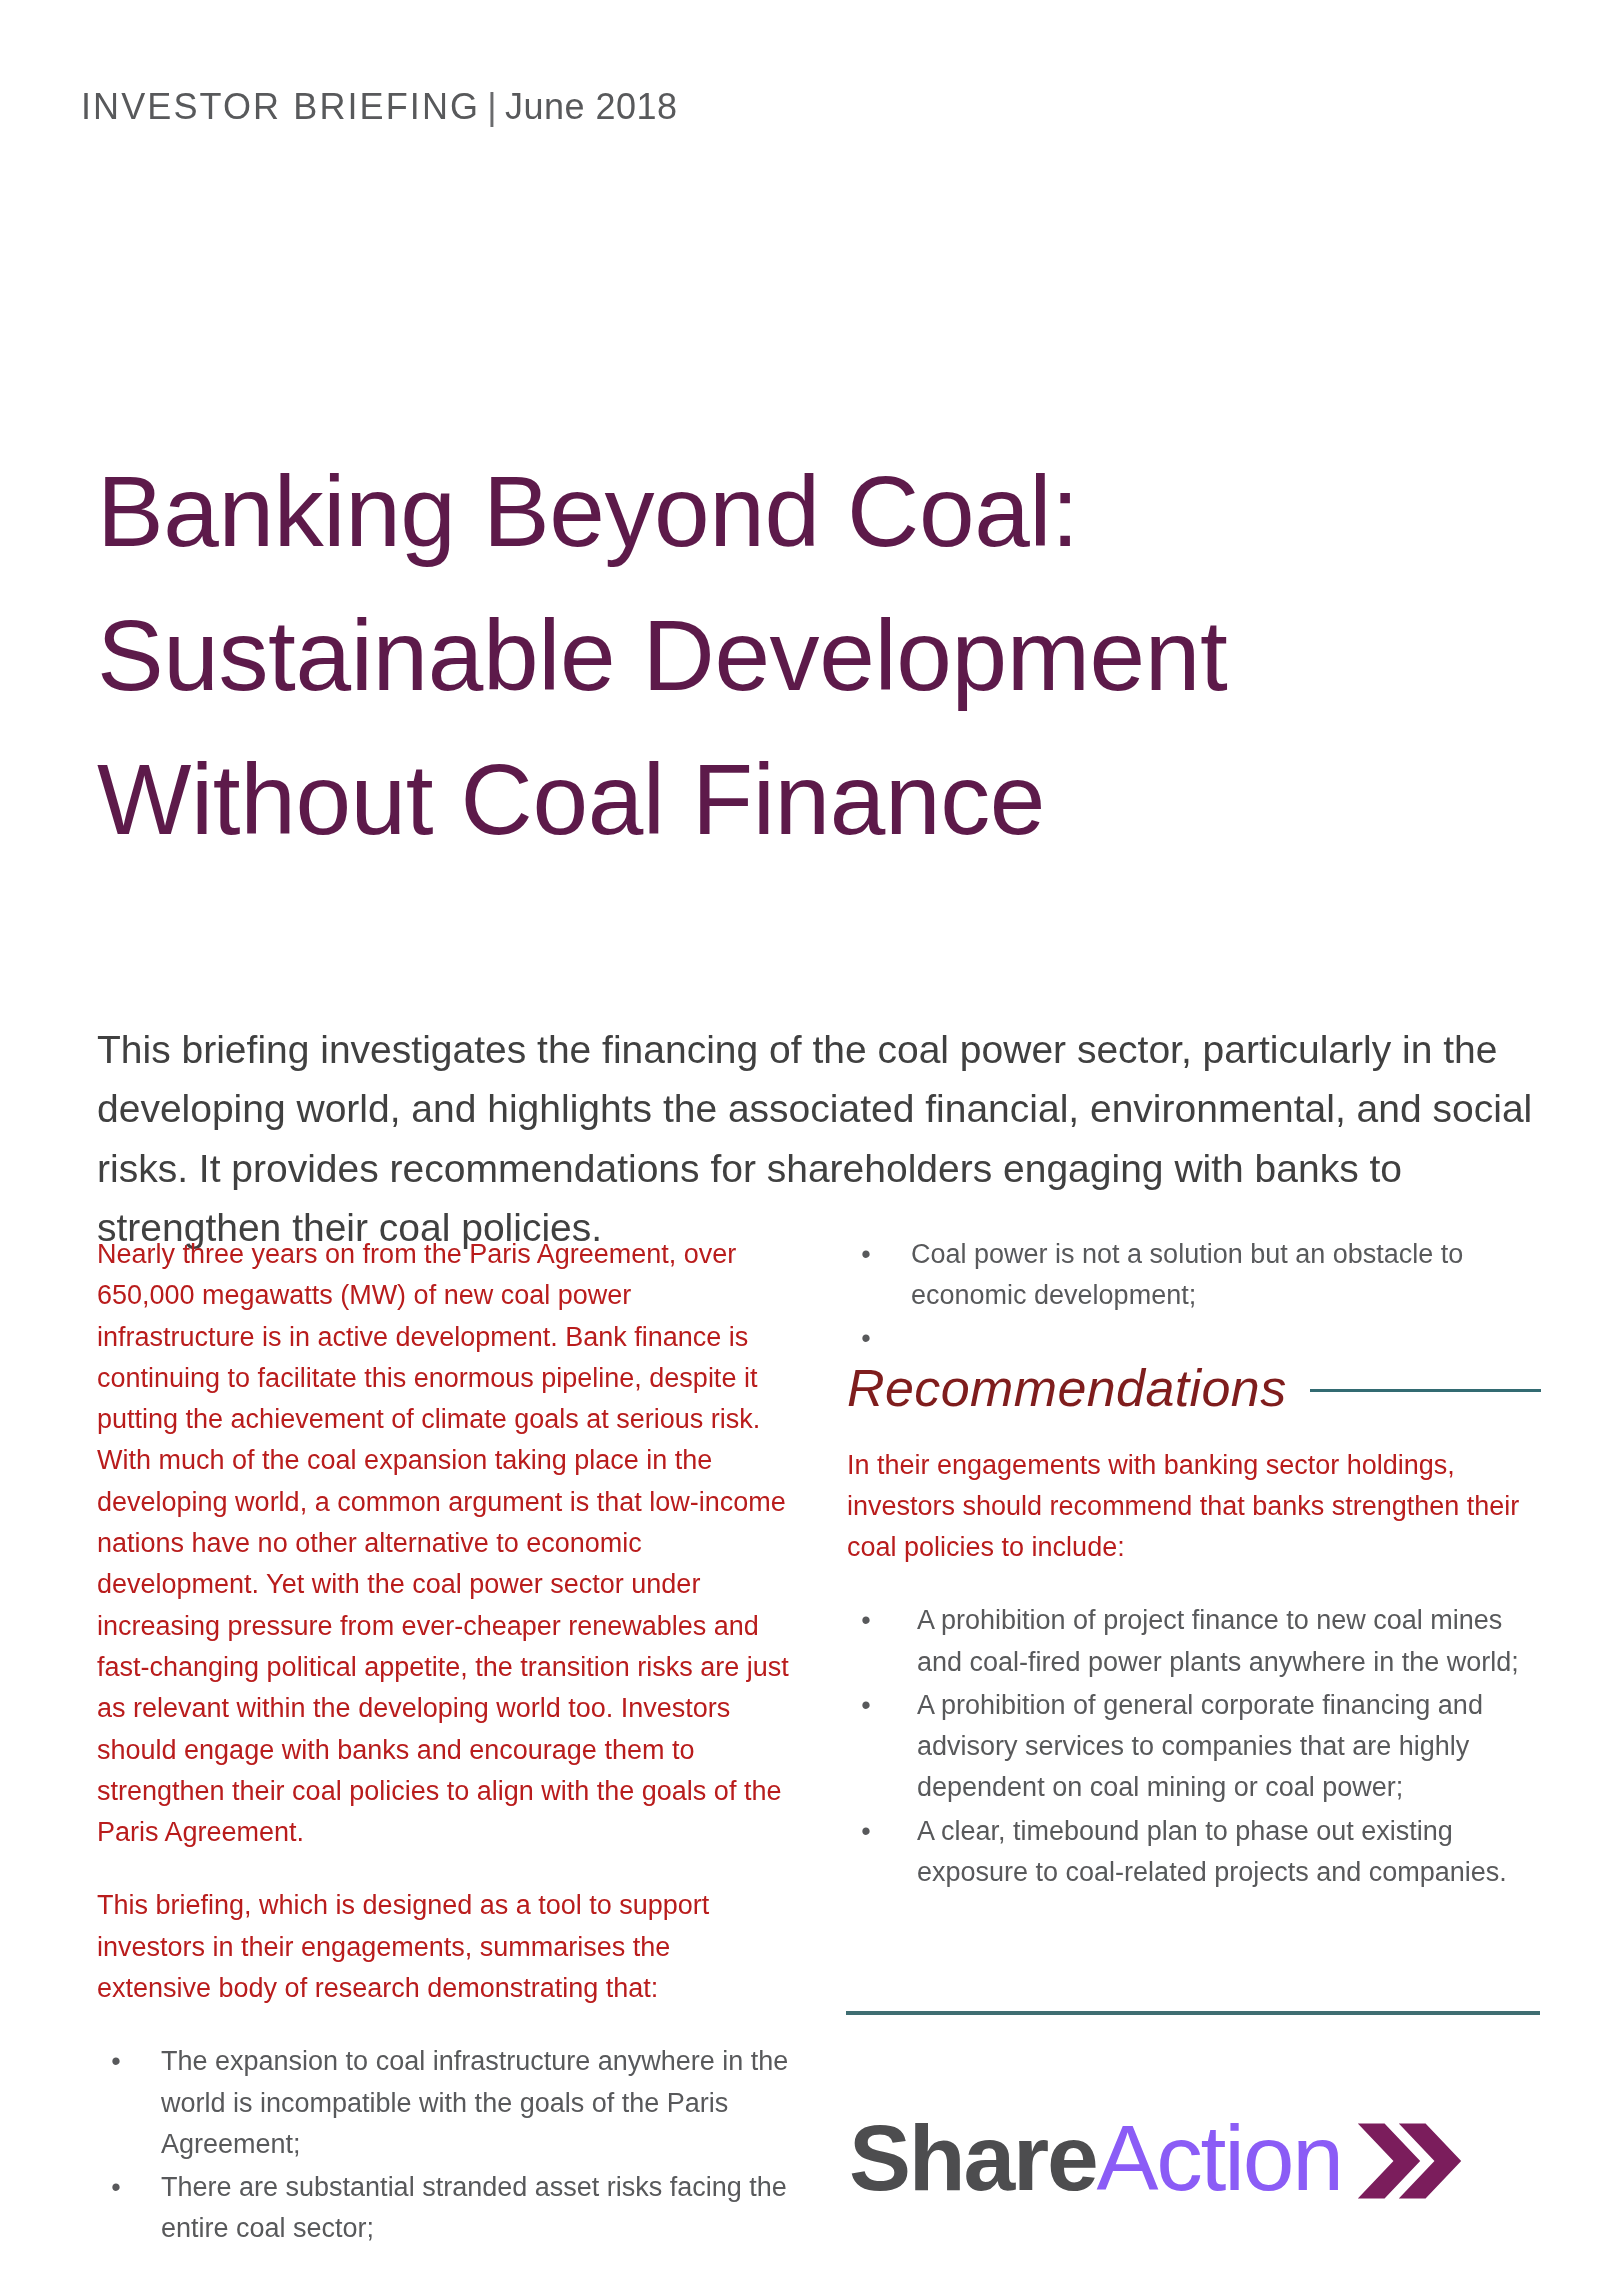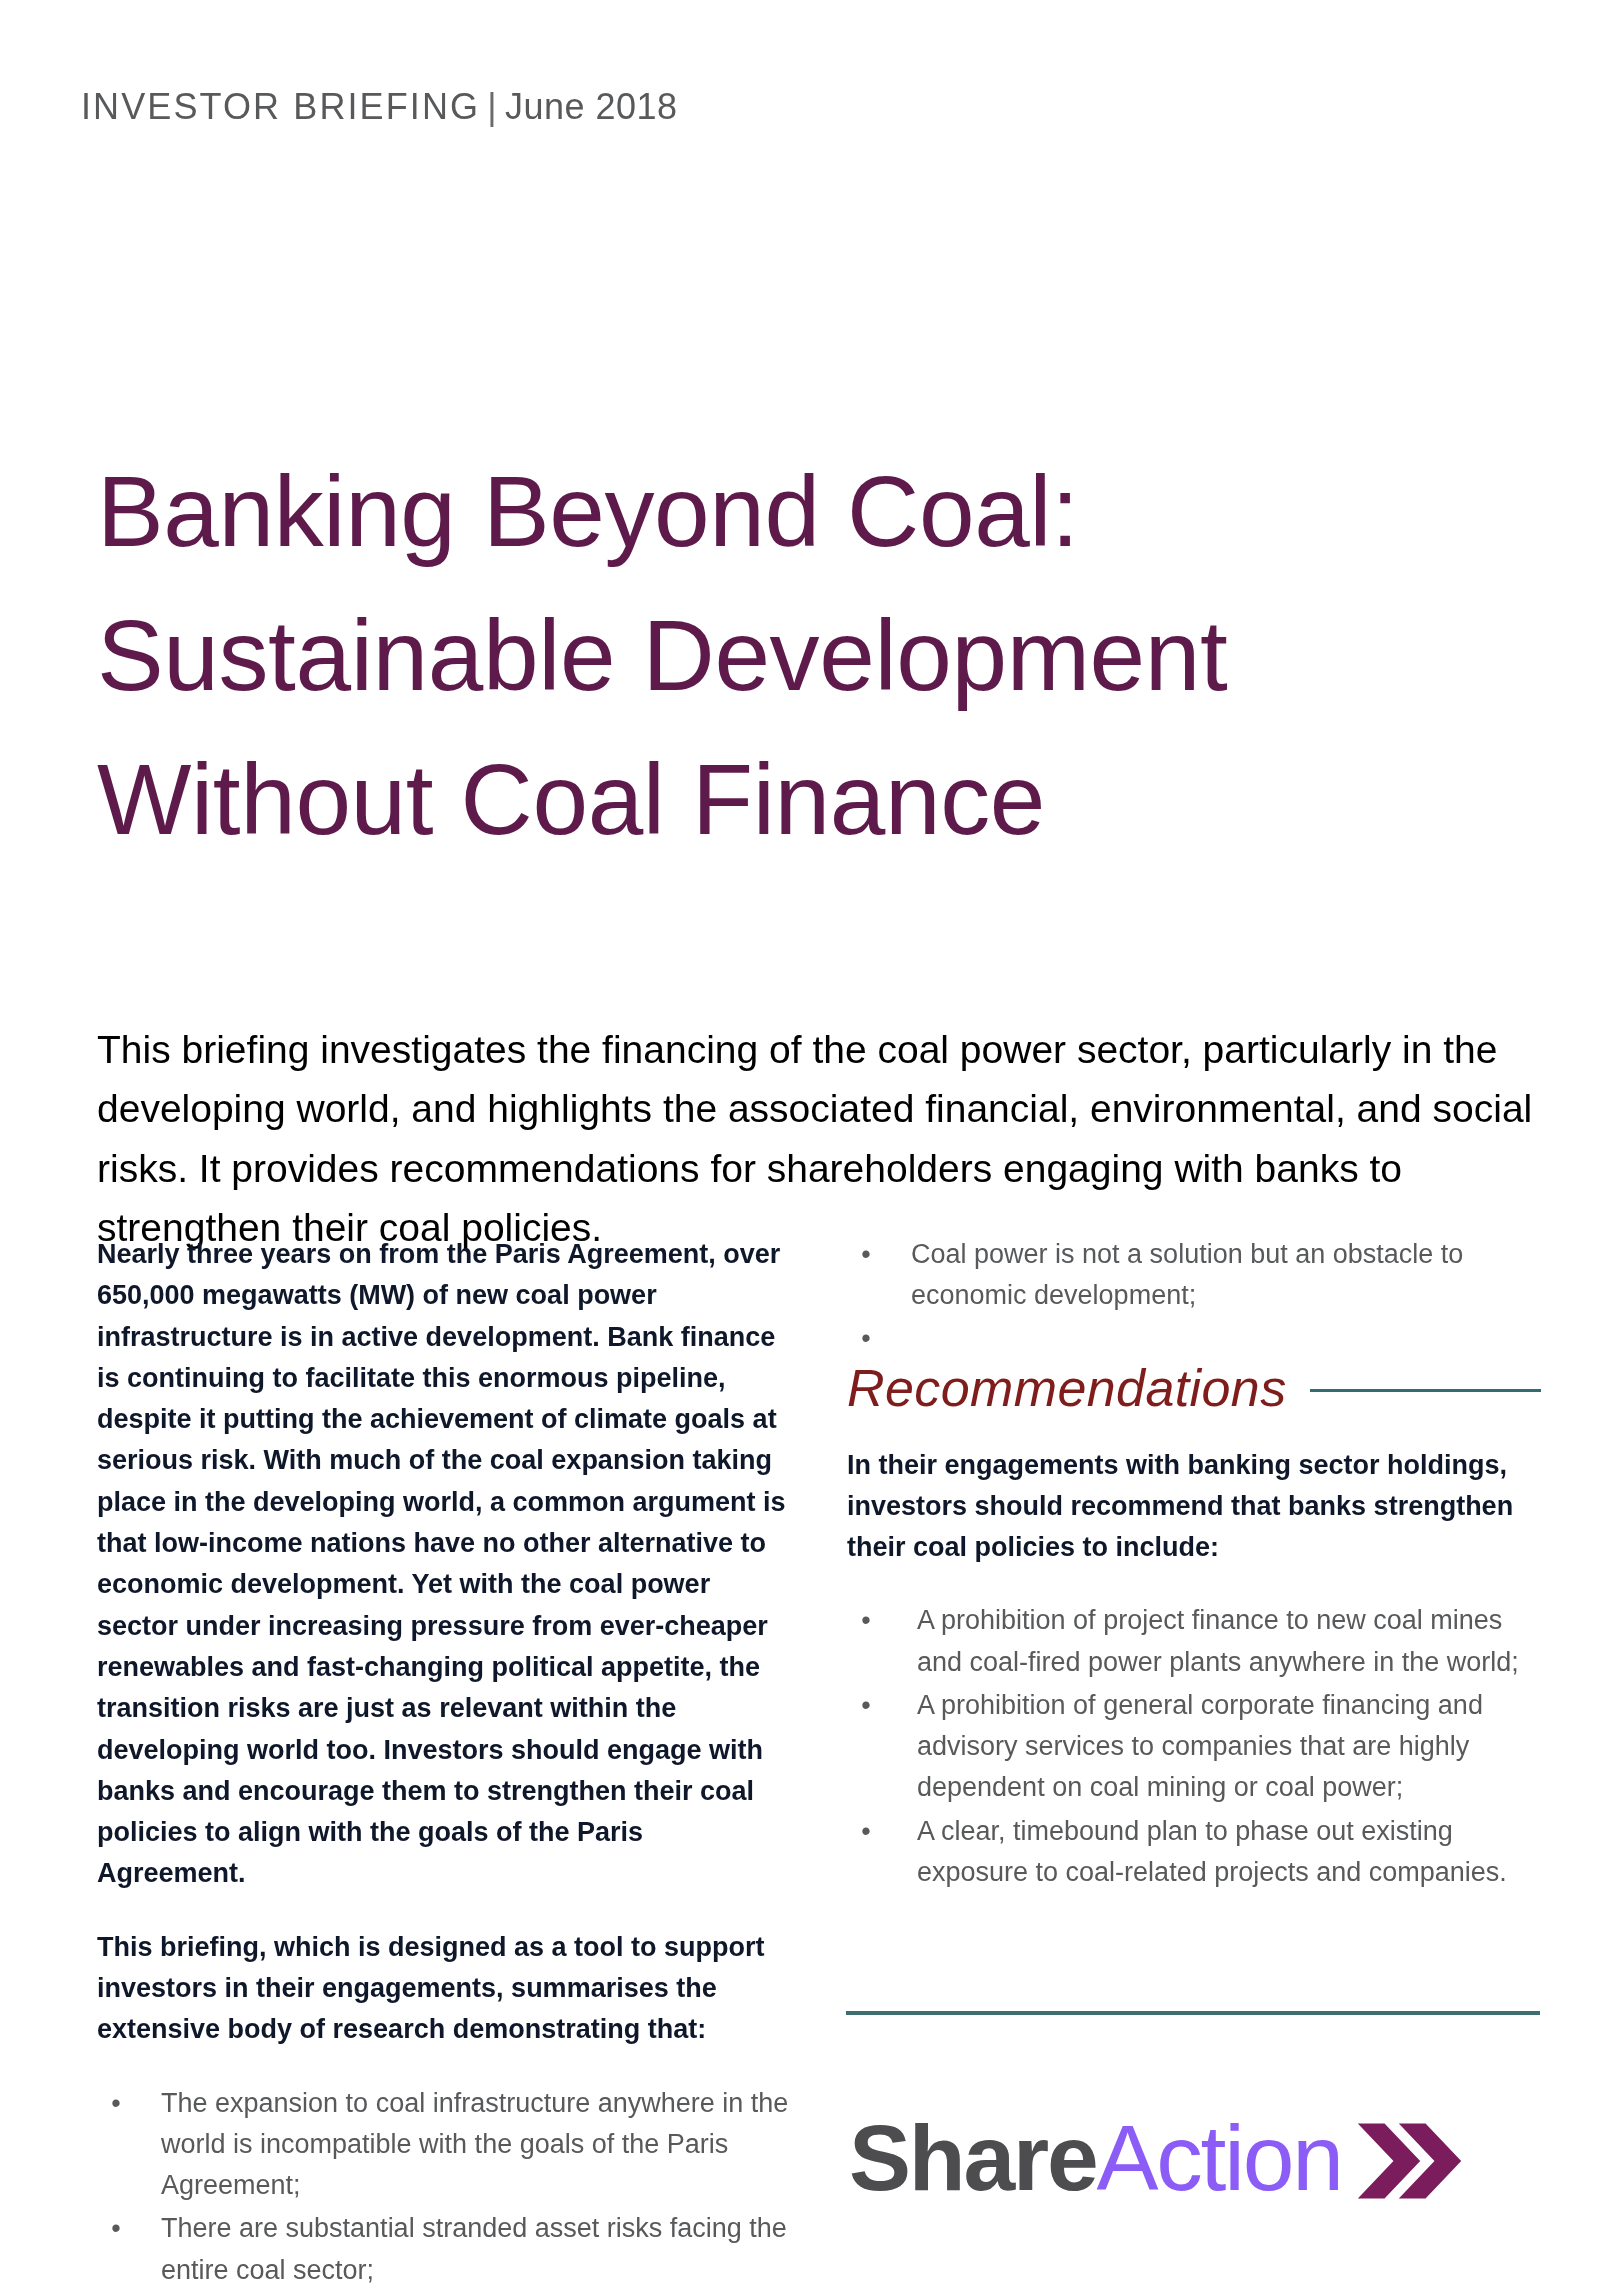--- a/index.html
+++ b/index.html
@@ -48,21 +48,21 @@
     letter-spacing: -0.4px;
   }
   .title-line { display: block; white-space: nowrap; }
 
   
   .standfirst {
     position: absolute;
     left: 97px;
     top: 981px;
     width: 1442px;
-    color: #000000;
+    color: #404040;
     font-size: 39px;
     line-height: 1.52;
     font-weight: 300;
   }
 
   
   .columns {
     position: absolute;
     left: 97px;
     top: 1234px;
@@ -71,24 +71,24 @@
   }
   .col {
     position: absolute;
     top: 0;
     width: 694px;
   }
   .col-left  { left: 0px; }
   .col-right { left: 750px; }
 
   .body-text {
-    color: #0f172a;
+    color: #b91c1c;
     font-size: 27px;
     line-height: 1.53;
-    font-weight: 700;
+    font-weight: 400;
     margin: 0 0 32px 0;
   }
   .body-text:last-child { margin-bottom: 0; }
 
   ul.bullets {
     list-style: none;
     margin: 0 0 0 0;
     padding: 0;
   }
   ul.bullets li {

